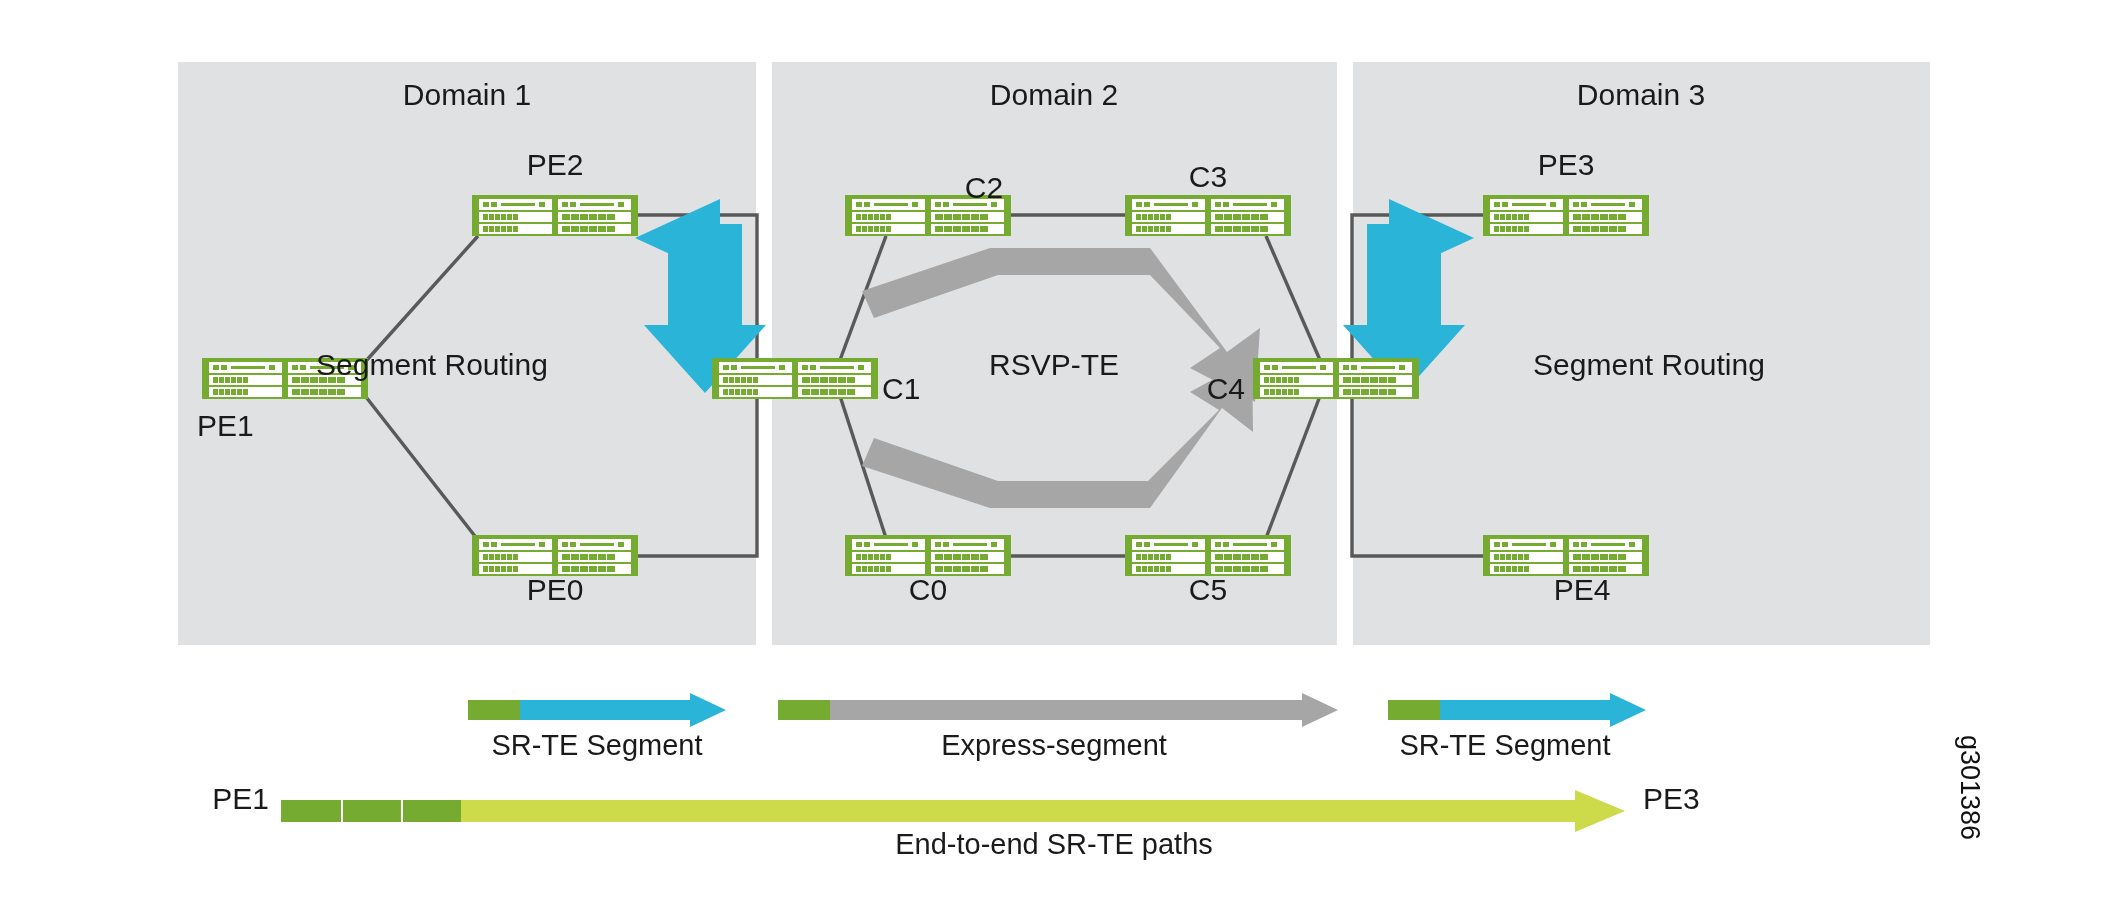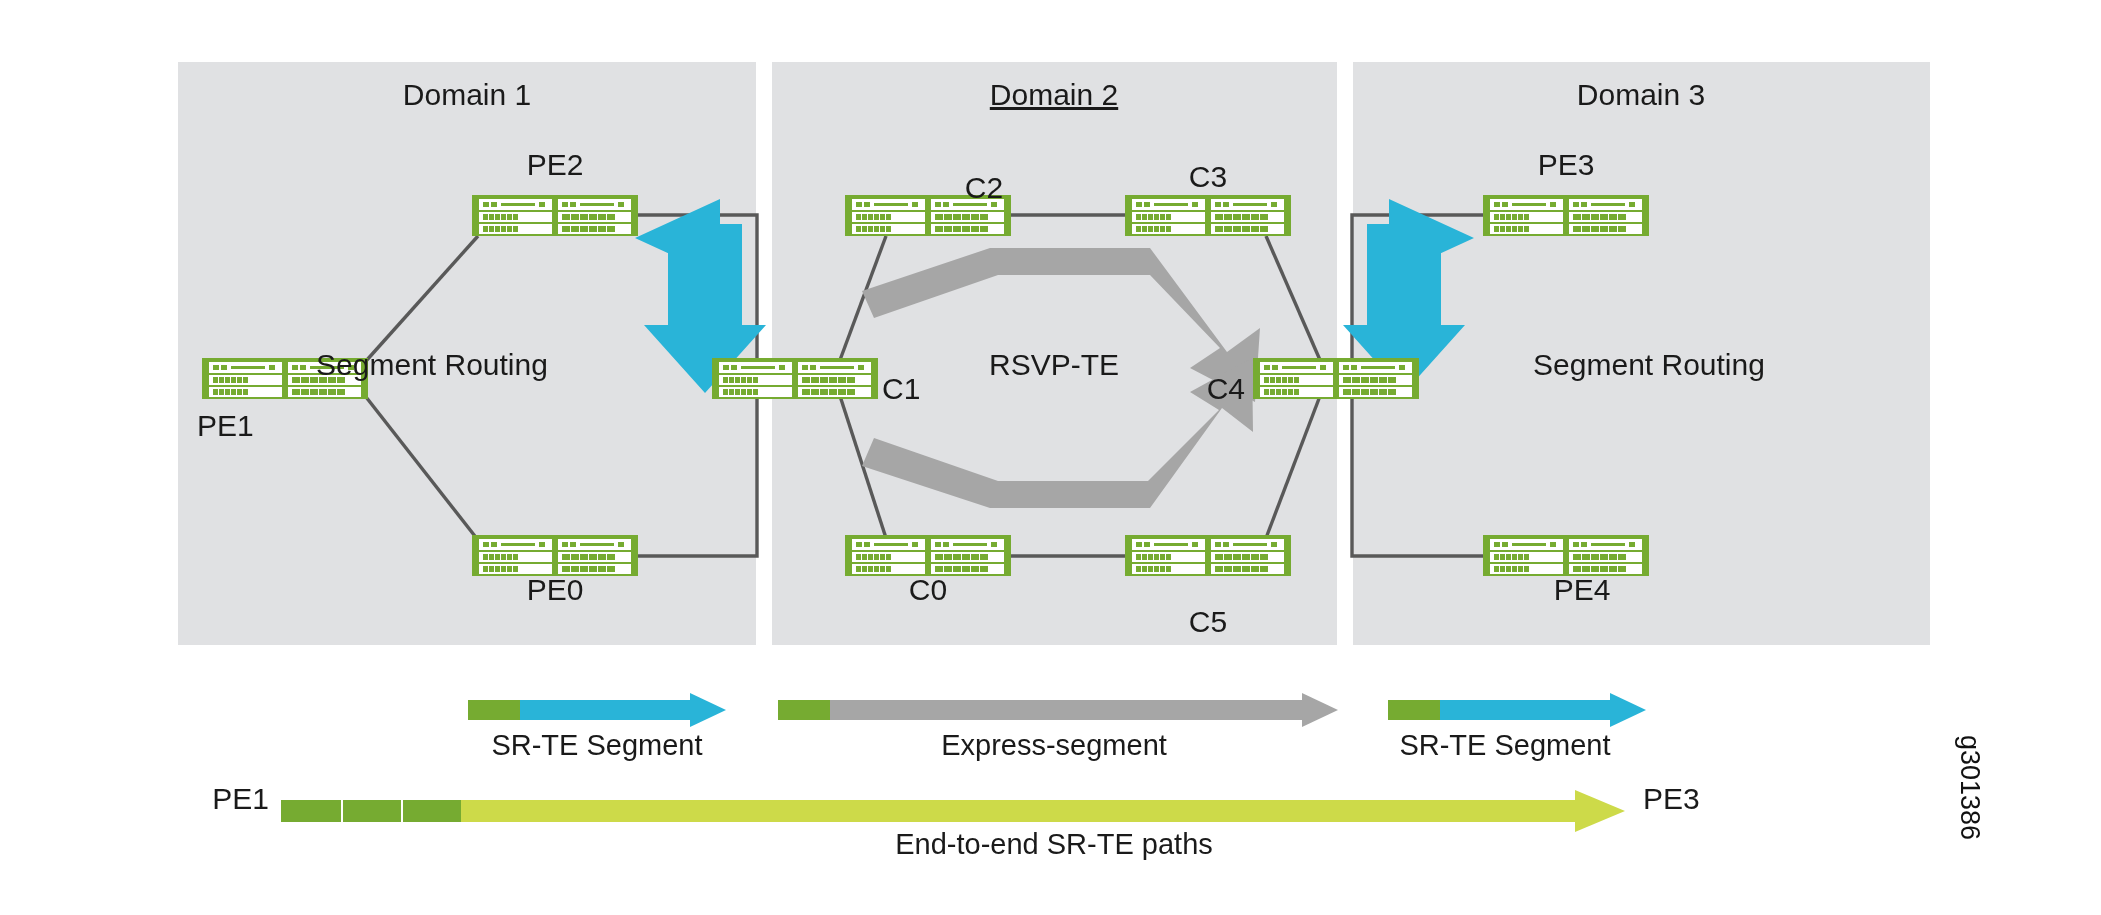--- a/index.html
+++ b/index.html
@@ -192,32 +192,32 @@
         <rect x="403" y="800" width="58" height="22" fill="#76ab31"></rect>
         <rect x="461" y="800" width="1114" height="22" fill="#cdda49"></rect>
         <path d="M 1575,790 L 1625,811 L 1575,832 Z" fill="#cdda49"></path>
       </g>
 
   </svg>
 
   <div id="text-layer">
       <div class="lbl domain-title" style="left: 467px; top: 78px; transform: translateX(-50%);">Domain 1</div>
       <div class="lbl proto-label" style="left: 432px; top: 348px; transform: translateX(-50%);">Segment Routing</div>
-      <div class="lbl domain-title" style="left: 1054px; top: 78px; transform: translateX(-50%); text-decoration: underline;">Domain 2</div>
+      <div class="lbl domain-title" style="left: 1054px; top: 78px; transform: translateX(-50%);">Domain 2</div>
       <div class="lbl proto-label" style="left: 1054px; top: 348px; transform: translateX(-50%);">RSVP-TE</div>
       <div class="lbl domain-title" style="left: 1641px; top: 78px; transform: translateX(-50%); text-align: right;">Domain 3</div>
       <div class="lbl proto-label" style="left: 1649px; top: 348px; transform: translateX(-50%);">Segment Routing</div>
       <div class="lbl node-label" style="left: 197px; top: 409px;">PE1</div>
       <div class="lbl node-label" style="left: 555px; top: 148px; transform: translateX(-50%); text-align: center;">PE2</div>
       <div class="lbl node-label" style="left: 555px; top: 573px; transform: translateX(-50%);">PE0</div>
       <div class="lbl node-label" style="left: 882px; top: 372px;">C1</div>
       <div class="lbl node-label" style="left: 984px; top: 148px; transform: translateX(-50%); margin-top: 23px;">C2</div>
       <div class="lbl node-label" style="left: 1208px; top: 148px; transform: translateX(-50%); margin-top: 12px;">C3</div>
       <div class="lbl node-label" style="left: 928px; top: 573px; transform: translateX(-50%);">C0</div>
-      <div class="lbl node-label" style="left: 1208px; top: 573px; transform: translateX(-50%); margin-top: 32px;">C5</div>
+      <div class="lbl node-label" style="left: 1208px; top: 573px; transform: translateX(-50%);">C5</div>
       <div class="lbl node-label" style="left: 1245px; top: 372px; transform: translateX(-100%);">C4</div>
       <div class="lbl node-label" style="left: 1566px; top: 148px; transform: translateX(-50%);">PE3</div>
       <div class="lbl node-label" style="left: 1566px; top: 573px; transform: translateX(-50%); margin-left: 16px;">PE4</div>
       <div class="lbl legend-label" style="left: 597px; top: 729px; transform: translateX(-50%);">SR-TE Segment</div>
       <div class="lbl legend-label" style="left: 1054px; top: 729px; transform: translateX(-50%);">Express-segment</div>
       <div class="lbl legend-label" style="left: 1505px; top: 729px; transform: translateX(-50%);">SR-TE Segment</div>
       <div class="lbl endpoint-label" style="left: 269px; top: 782px; transform: translateX(-100%);">PE1</div>
       <div class="lbl endpoint-label" style="left: 1643px; top: 782px;">PE3</div>
       <div class="lbl endtoend-label" style="left: 1054px; top: 828px; transform: translateX(-50%);">End-to-end SR-TE paths</div>
     </div>

